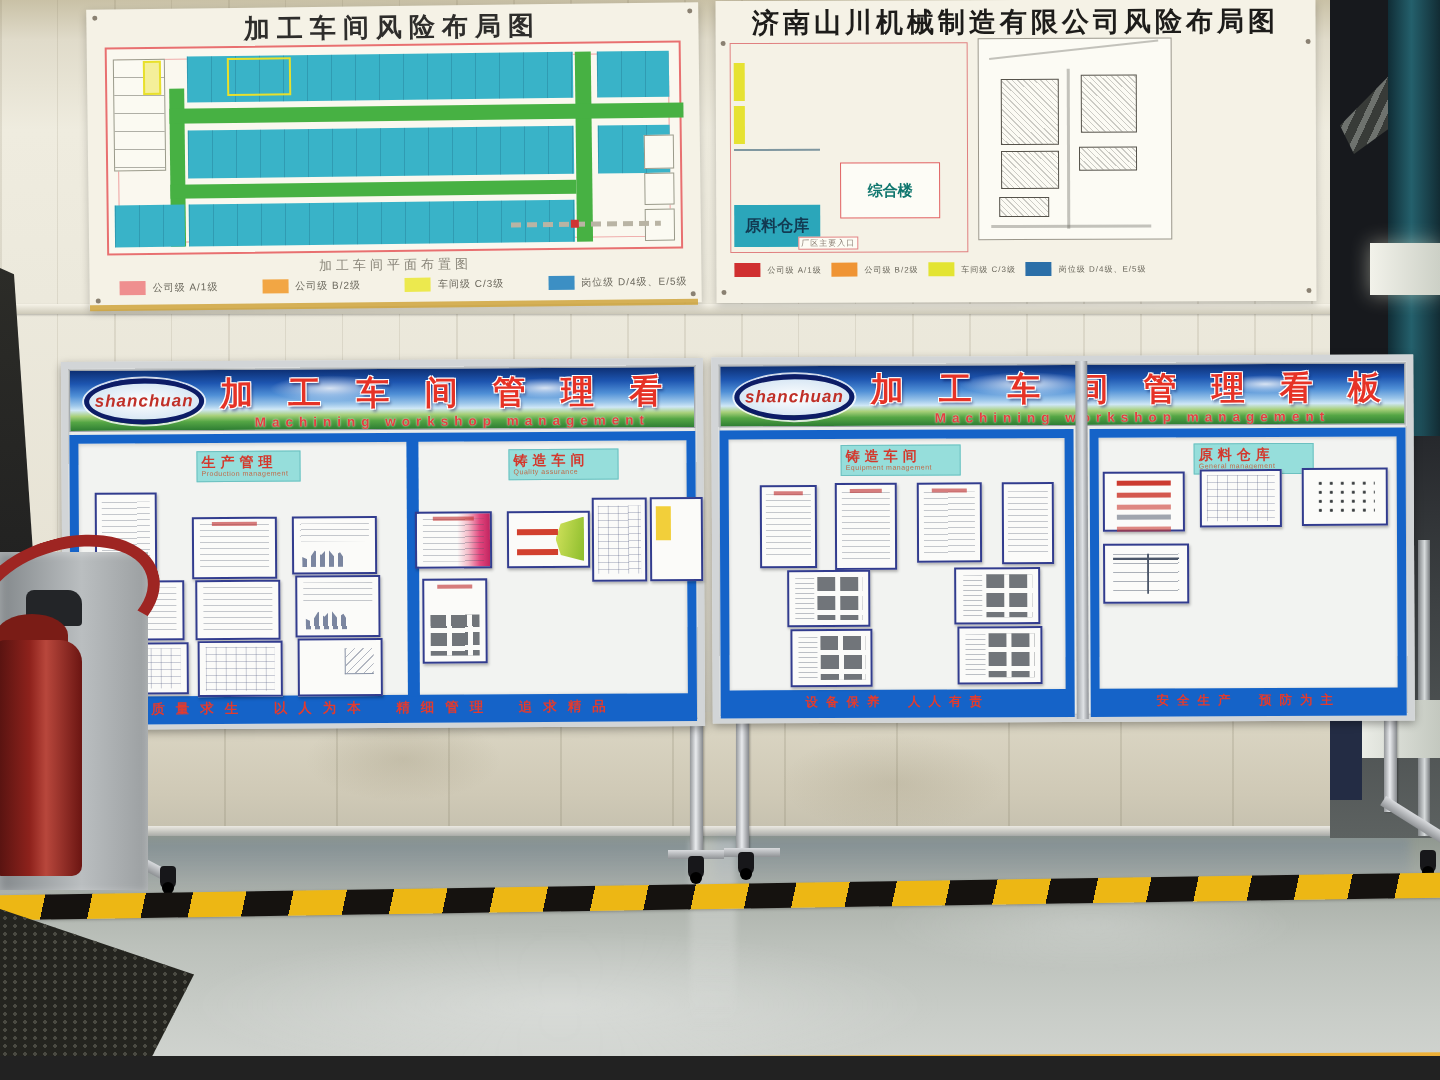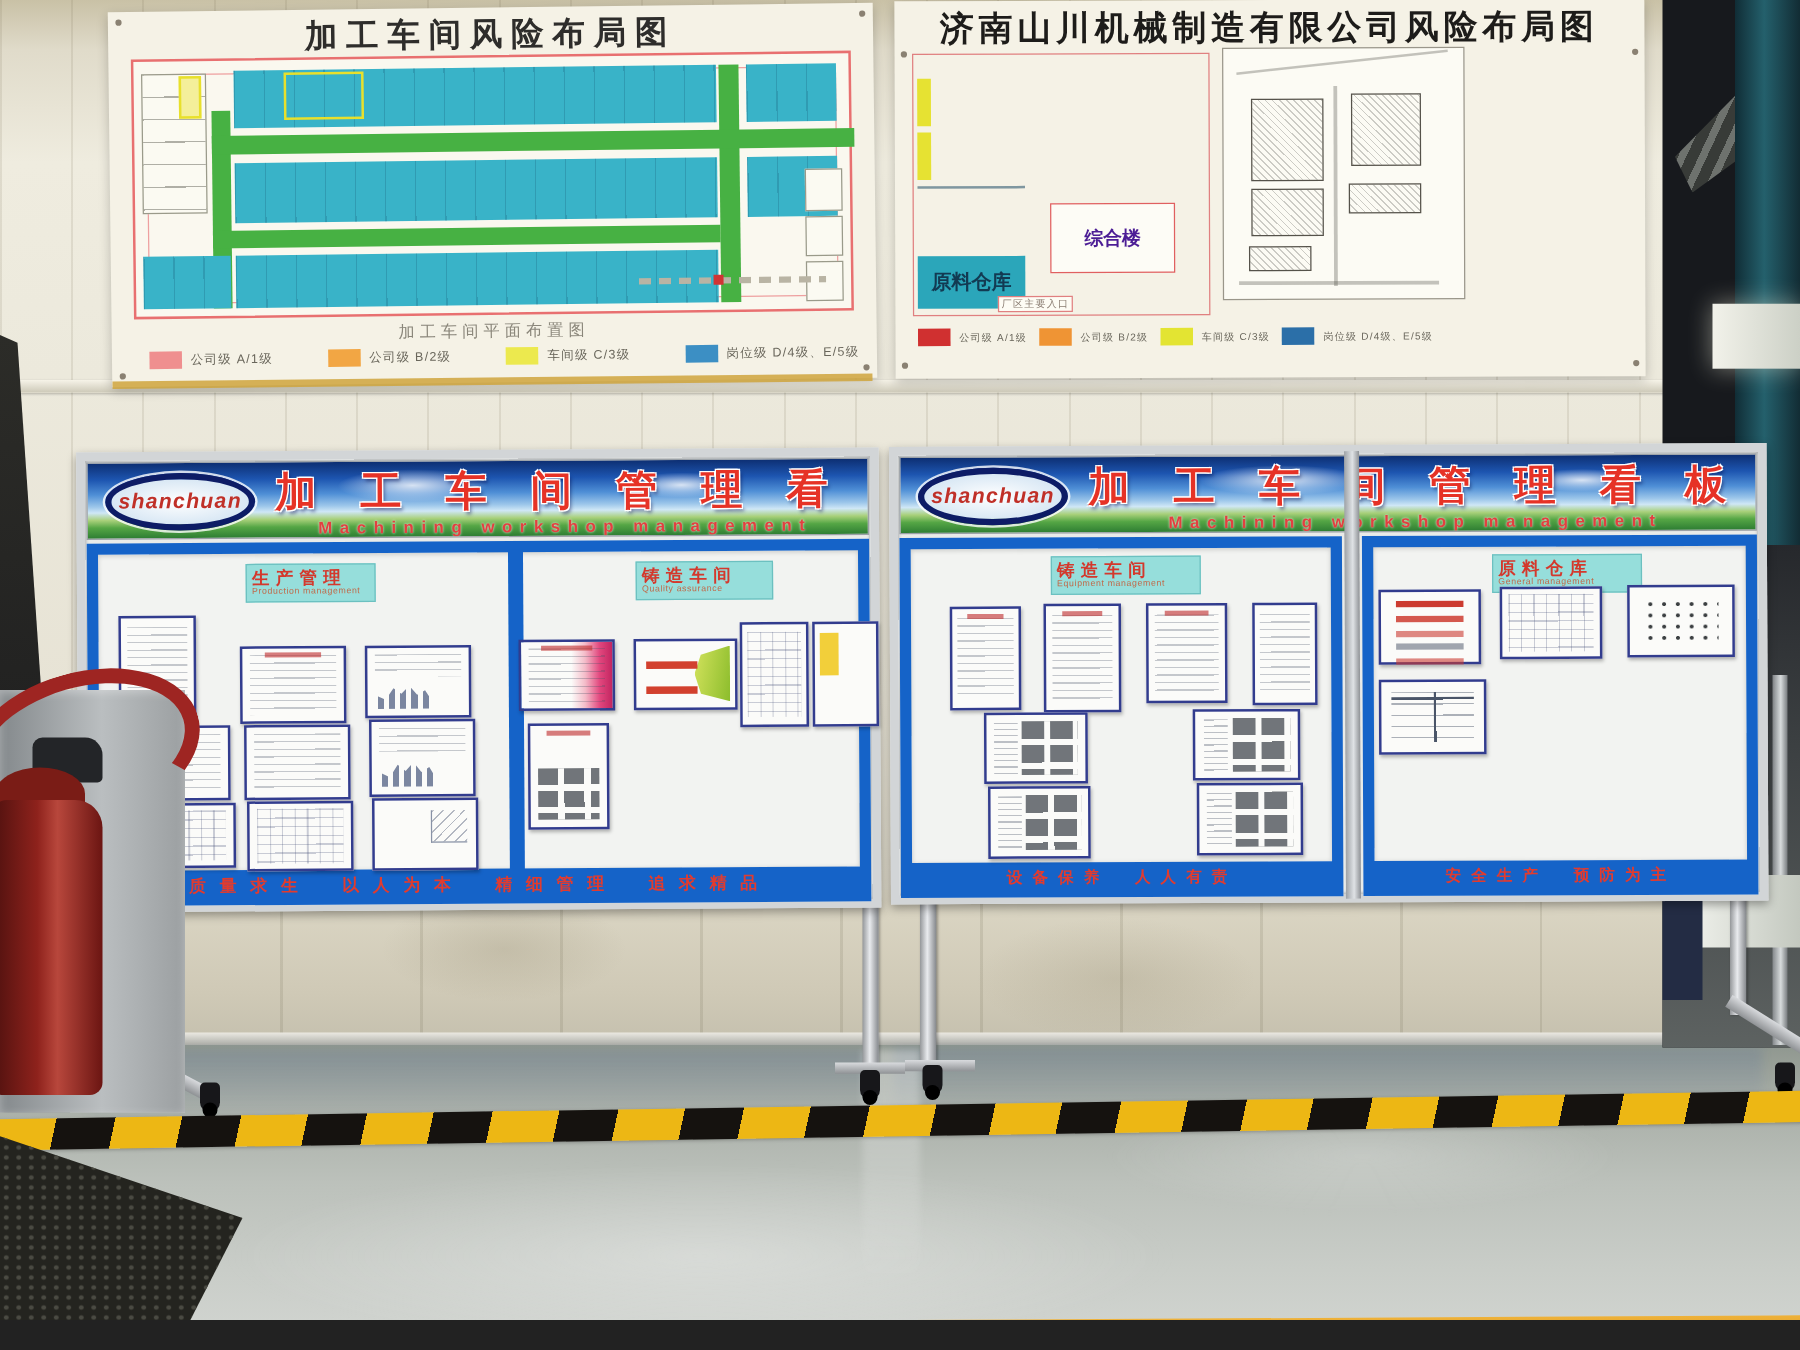--- a/index.html
+++ b/index.html
@@ -94,21 +94,21 @@
   .plegend .sw{width:26px;height:14px;display:inline-block;}
   .plegend .lt{font-size:10px;color:#6a675c;letter-spacing:1px;}
   .rednote{position:absolute;right:40px;top:218px;width:150px;height:5px;
       background:repeating-linear-gradient(90deg,#b9b4a4 0 10px,transparent 10px 16px);}
   .rednote::after{content:"";position:absolute;left:60px;top:-2px;width:8px;height:8px;background:#d03434;}
   
   .rp-zone{position:absolute;border:1px solid #e08080;}
   .rp-block{position:absolute;display:flex;align-items:center;justify-content:center;
       color:#123a52;font-weight:700;}
   .rp-cy{background:#2ba6ba;}
-  .rp-white{background:#fdfcf6;border:1.5px solid #e06060;color:#4c1d95;}
+  .rp-white{background:#fdfcf6;border:1.5px solid #e06060;color:#0f766e;}
   .rp-ytab{position:absolute;background:#e6e232;}
   .rp-line{position:absolute;background:rgba(10,60,90,.5);}
   .siteplan{position:absolute;background:#fcfbf4;border:1px solid #9a968a;}
   .sp-rect{position:absolute;border:1.5px solid #55524a;
       background:repeating-linear-gradient(45deg, rgba(60,60,55,.25) 0 1px, transparent 1px 4px);}
   .sp-road{position:absolute;background:rgba(90,88,80,.35);}
   .entrance{position:absolute;border:1px solid #e08080;color:#8a7d72;font-size:8px;
       display:flex;align-items:center;justify-content:center;letter-spacing:1px;background:#fdfcf4;}
 
   

